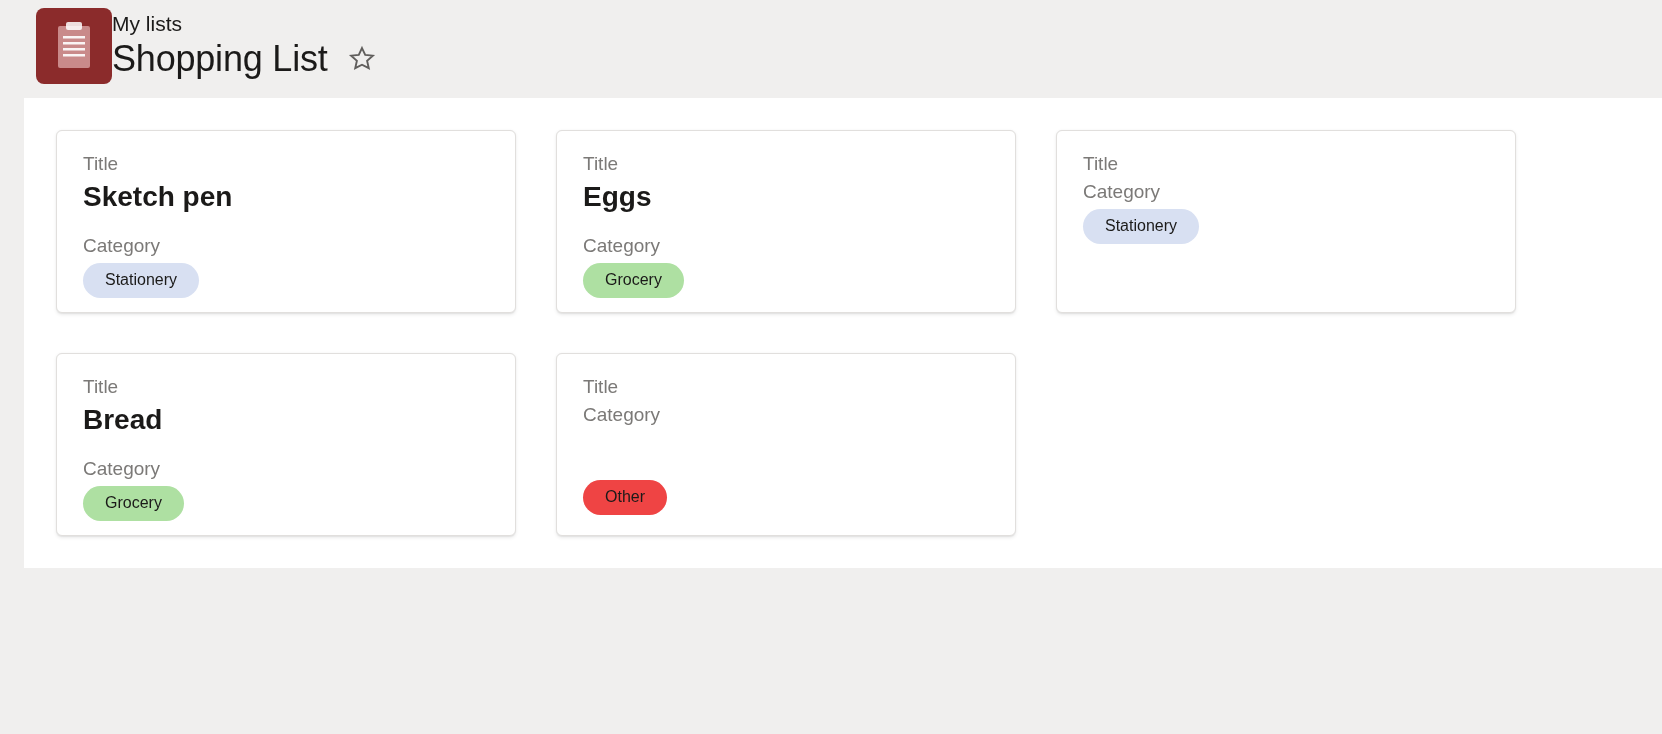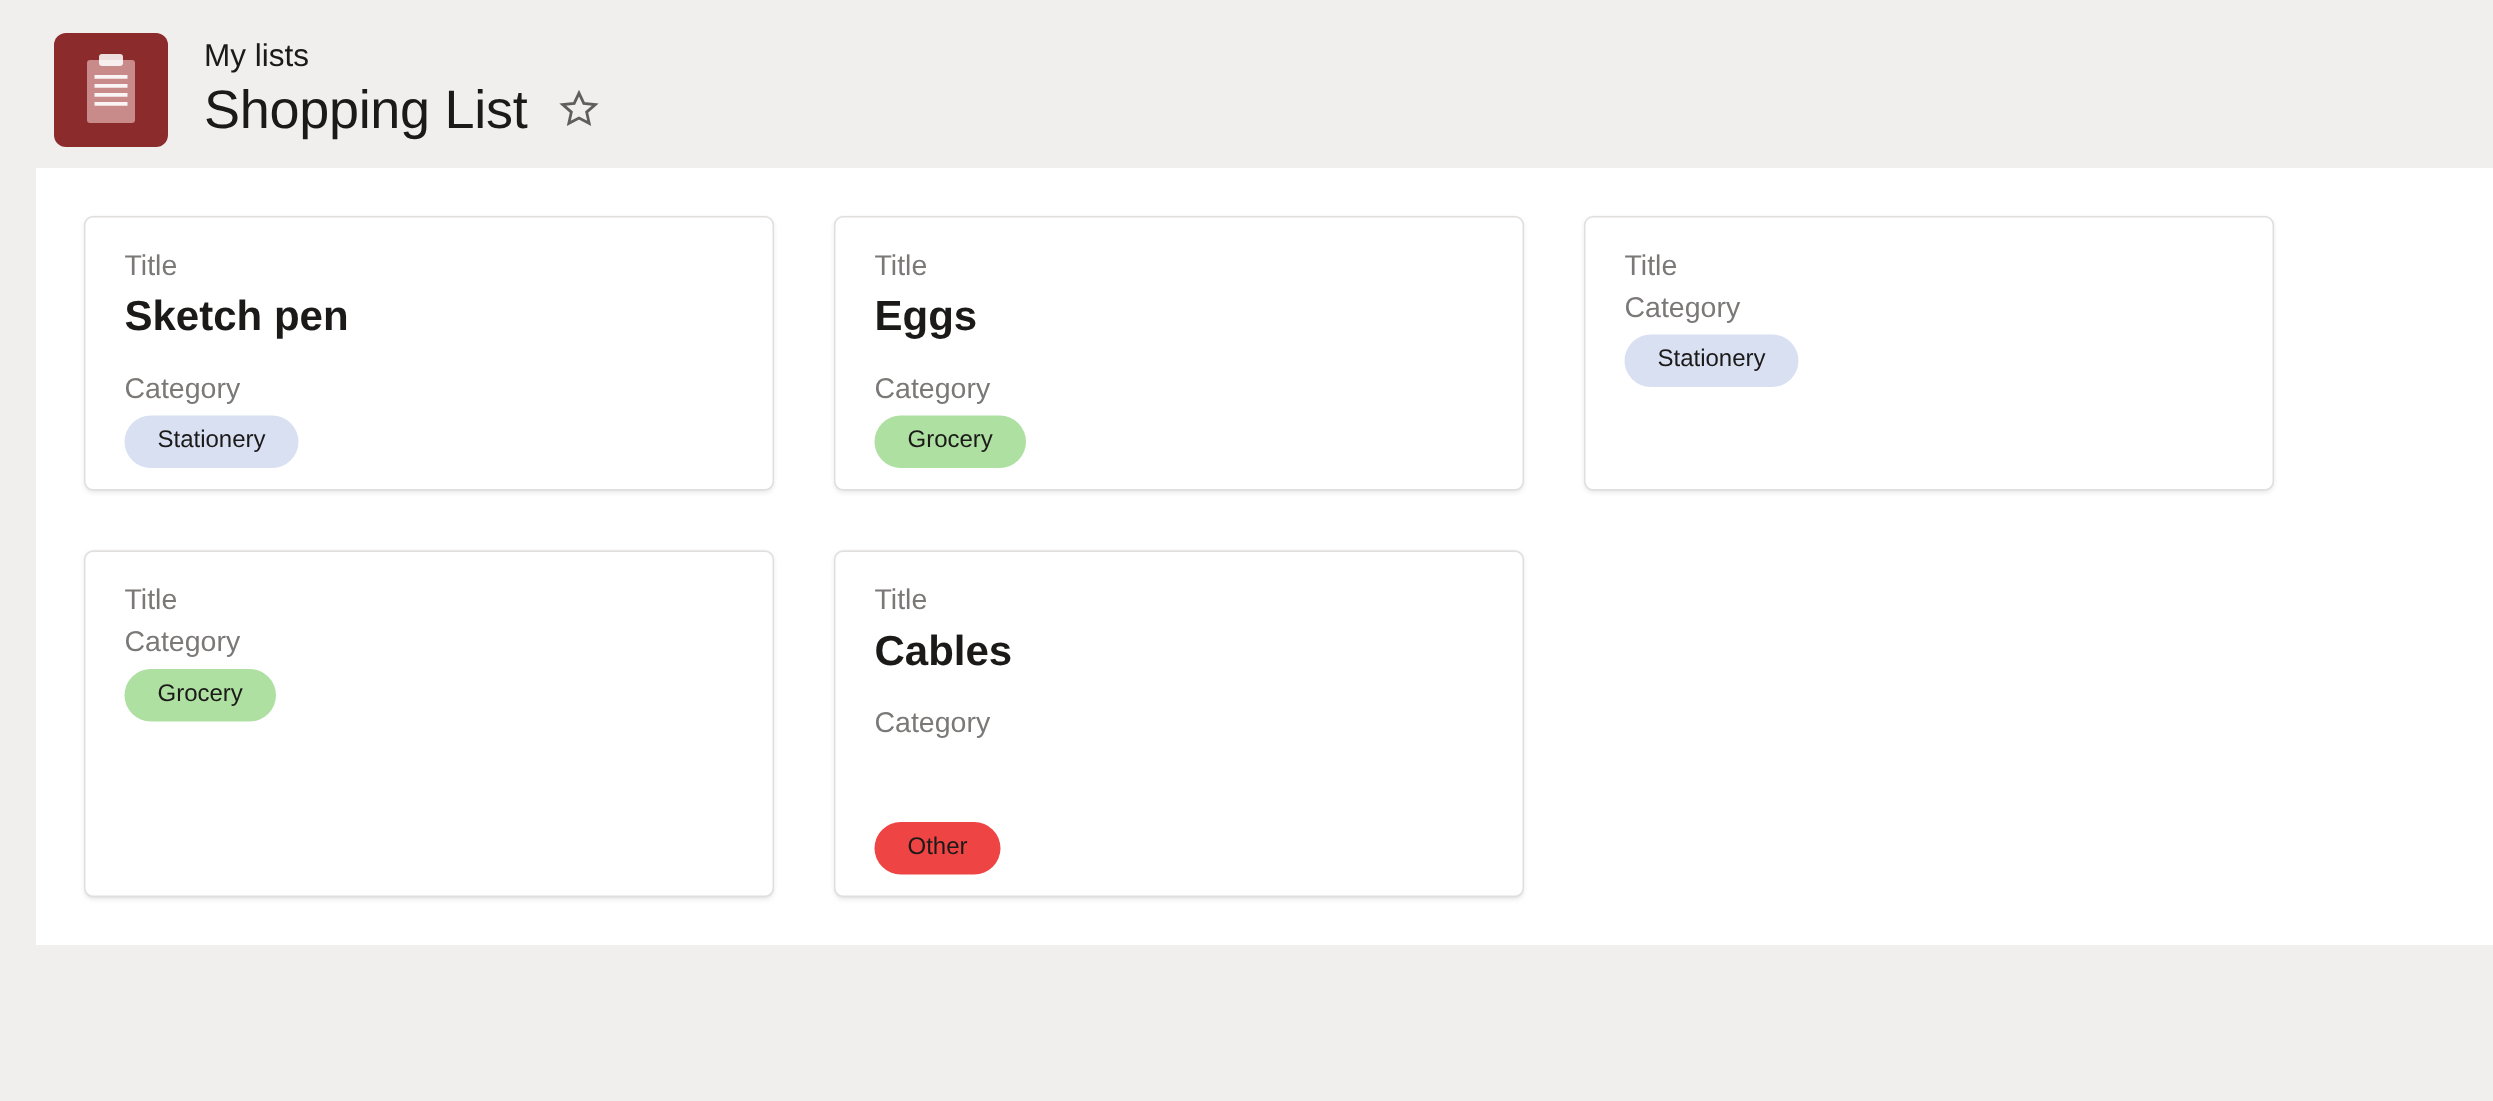--- a/index.html
+++ b/index.html
@@ -5,22 +5,21 @@
 * { box-sizing: border-box; margin: 0; padding: 0; }
 body {
   font-family: "Segoe UI", -apple-system, BlinkMacSystemFont, sans-serif;
   background: #f0efee;
   color: #323130;
   width: 1662px;
 }
 .header {
   display: flex;
   align-items: center;
-  padding: 22px 36px 14px;
-  gap: 24px;
+  padding: 8px 36px 14px;
 }
 .list-icon-tile {
   width: 76px;
   height: 76px;
   background: #8b2b2b;
   border-radius: 8px;
   display: flex;
   align-items: center;
   justify-content: center;
   flex-shrink: 0;
@@ -112,16 +111,16 @@
       </button>
     </div>
   </div>
 </div>
 
 <div class="main">
   <div class="card-grid" id="card-grid">
       <div class="card"><div class="field-label">Title</div><div class="card-title">Sketch pen</div><div class="field-label">Category</div><span class="category-pill pill-stationery">Stationery</span></div>
       <div class="card"><div class="field-label">Title</div><div class="card-title">Eggs</div><div class="field-label">Category</div><span class="category-pill pill-grocery">Grocery</span></div>
       <div class="card"><div class="field-label">Title</div><div class="field-label">Category</div><span class="category-pill pill-stationery">Stationery</span></div>
-      <div class="card"><div class="field-label">Title</div><div class="field-label">Category</div><span class="category-pill pill-grocery">Grocery</span></div>
-      <div class="card"><div class="field-label">Title</div><div class="card-title">Cables</div><div class="field-label">Category</div><span class="category-pill pill-other">Other</span></div>
+      <div class="card"><div class="field-label">Title</div><div class="card-title">Bread</div><div class="field-label">Category</div><span class="category-pill pill-grocery">Grocery</span></div>
+      <div class="card"><div class="field-label">Title</div><div class="field-label">Category</div><span class="category-pill pill-other">Other</span></div>
     </div>
 </div>
 
 </body></html>

